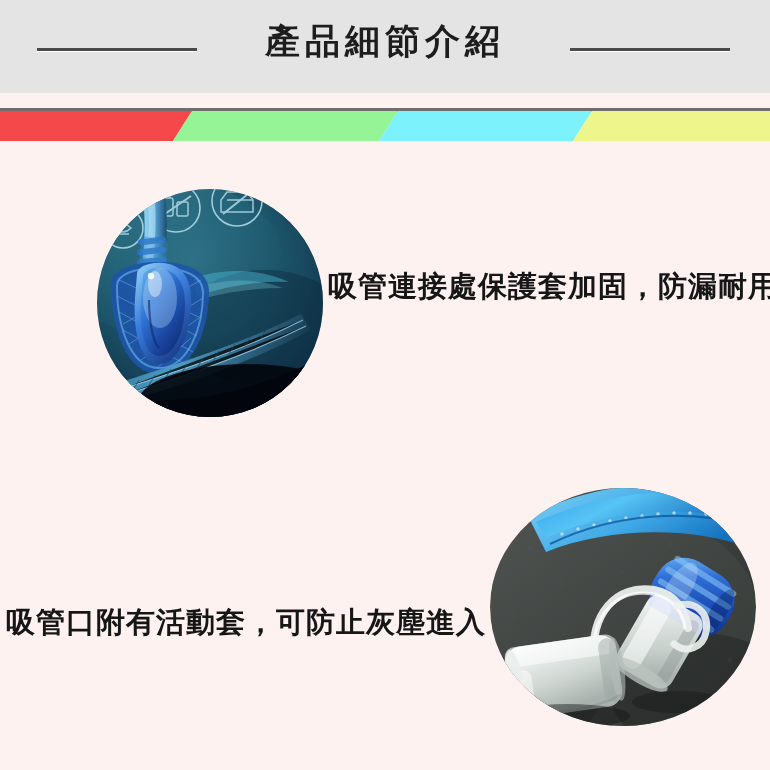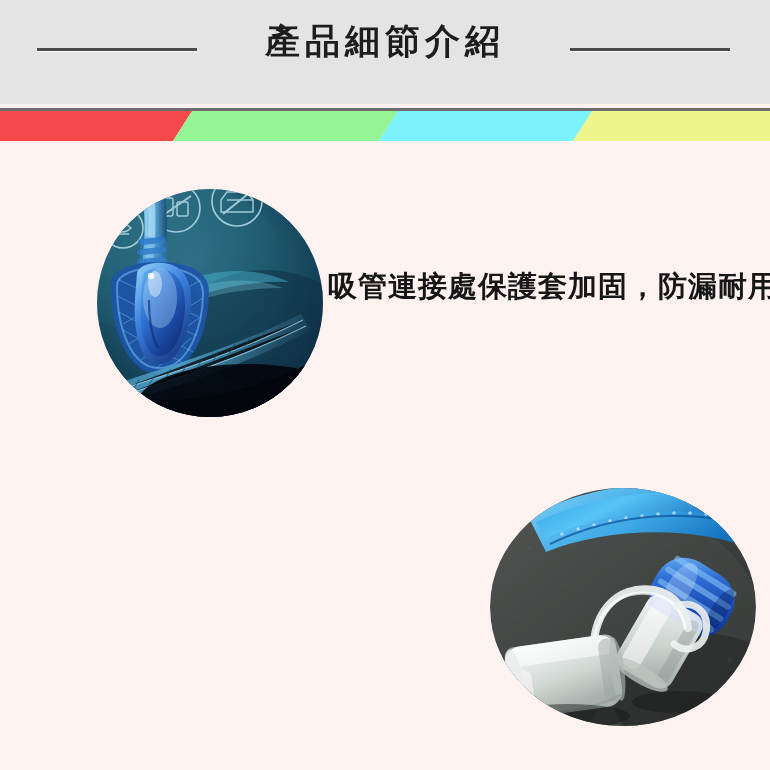--- a/index.html
+++ b/index.html
@@ -18,21 +18,21 @@
     height: 770px;
     background: #fdf2f0;
     overflow: hidden;
   }
 
   
   #header {
     position: absolute;
     left: 0; top: 0;
     width: 770px;
-    height: 104px;
+    height: 93px;
     background: #e4e4e4;
     overflow: hidden;
   }
   .rule {
     position: absolute;
     top: 48px;
     height: 3px;
     background: #4a4a4a;
     border-bottom: 1px solid #ffffff;
   }
@@ -256,20 +256,21 @@
         </g>
 
         <path d="M0 206 C60 222, 150 210, 226 168 L226 230 L0 230 Z" fill="#050a12"></path>
         <ellipse cx="150" cy="216" rx="110" ry="40" fill="#02060c" opacity="0.9"></ellipse>
       </g>
     </svg>
   </div>
 
   <div class="caption" id="caption-one">吸管連接處保護套加固，防漏耐用</div>
 
+  <div class="caption" id="caption-two">吸管口附有活動套，可防止灰塵進入</div>
 
   <div class="photo-circle" id="photo-mouthpiece">
     <svg viewBox="0 0 266 238" xmlns="http://www.w3.org/2000/svg" preserveAspectRatio="none">
       <defs>
         <linearGradient id="deskGrad" x1="0.1" y1="0" x2="0.9" y2="1">
           <stop offset="0%" stop-color="#4e5250"></stop>
           <stop offset="45%" stop-color="#3c403e"></stop>
           <stop offset="100%" stop-color="#2b2f2d"></stop>
         </linearGradient>
         <linearGradient id="bagEdge" x1="0" y1="0" x2="1" y2="0.4">

